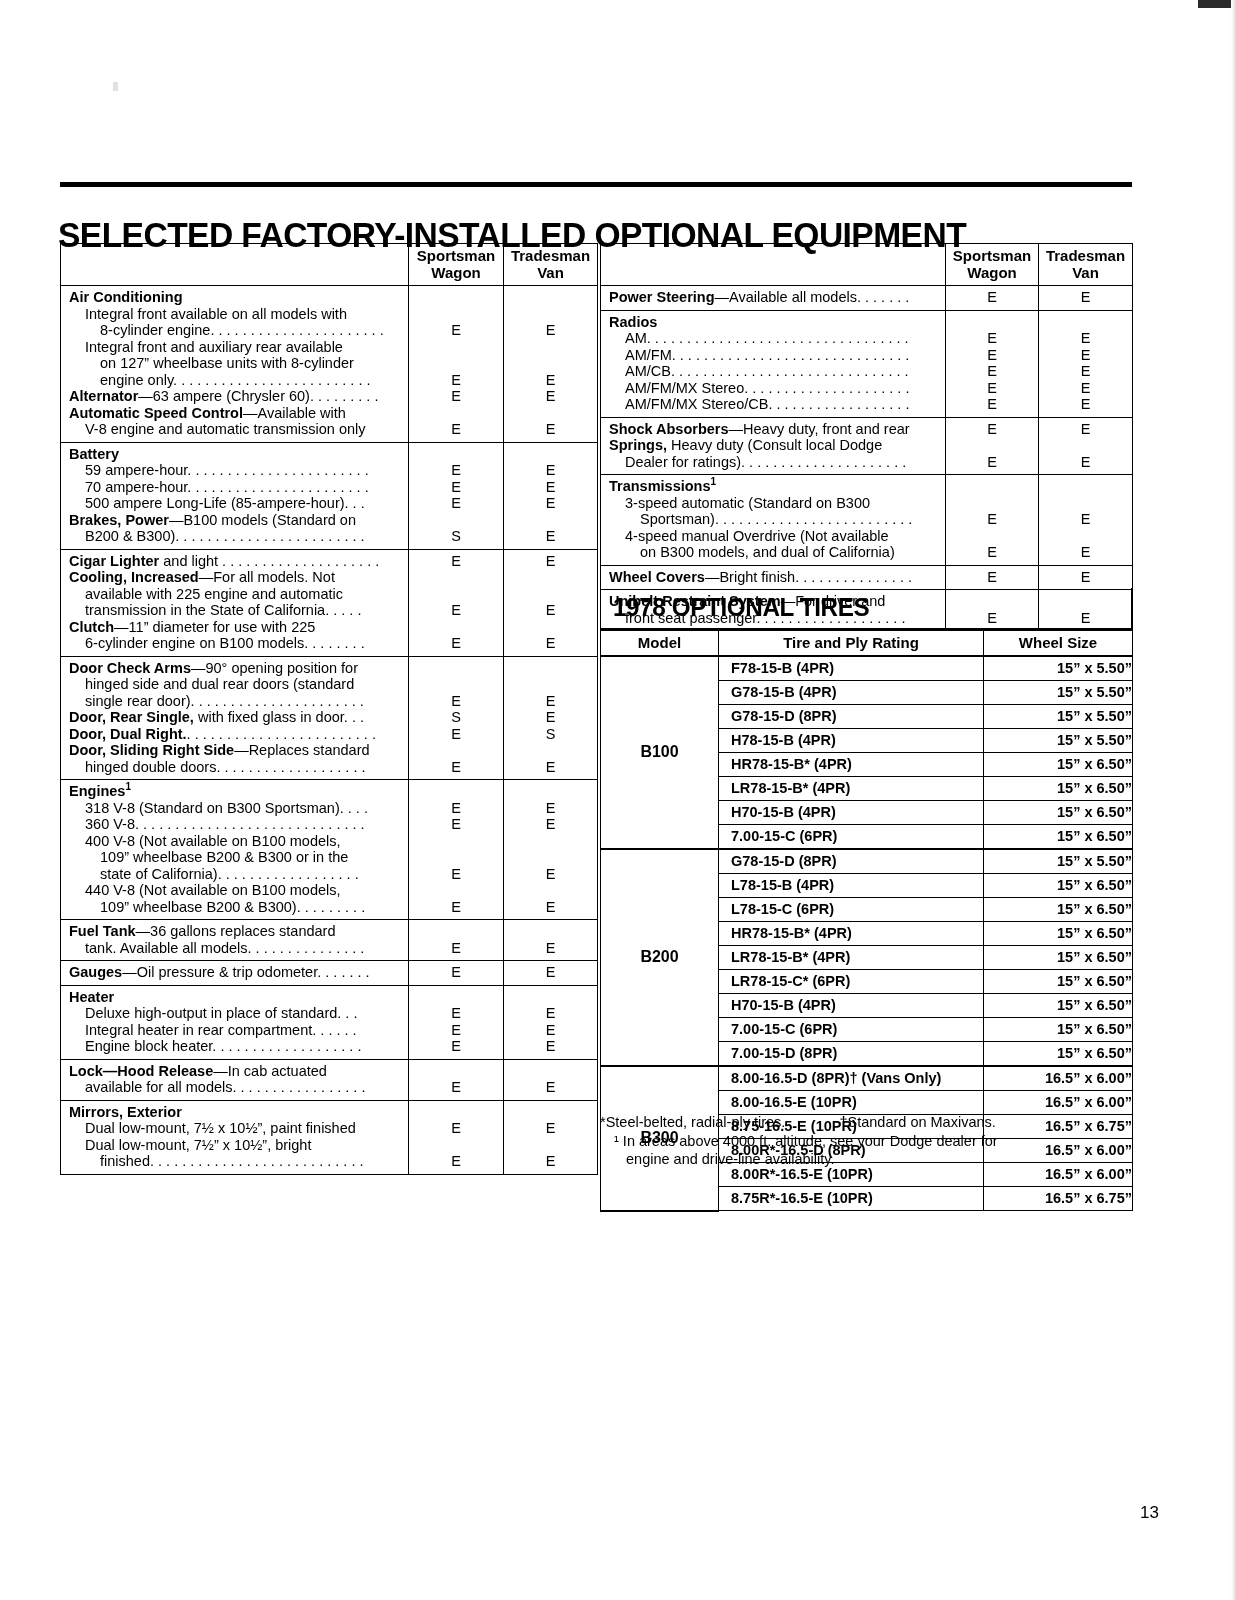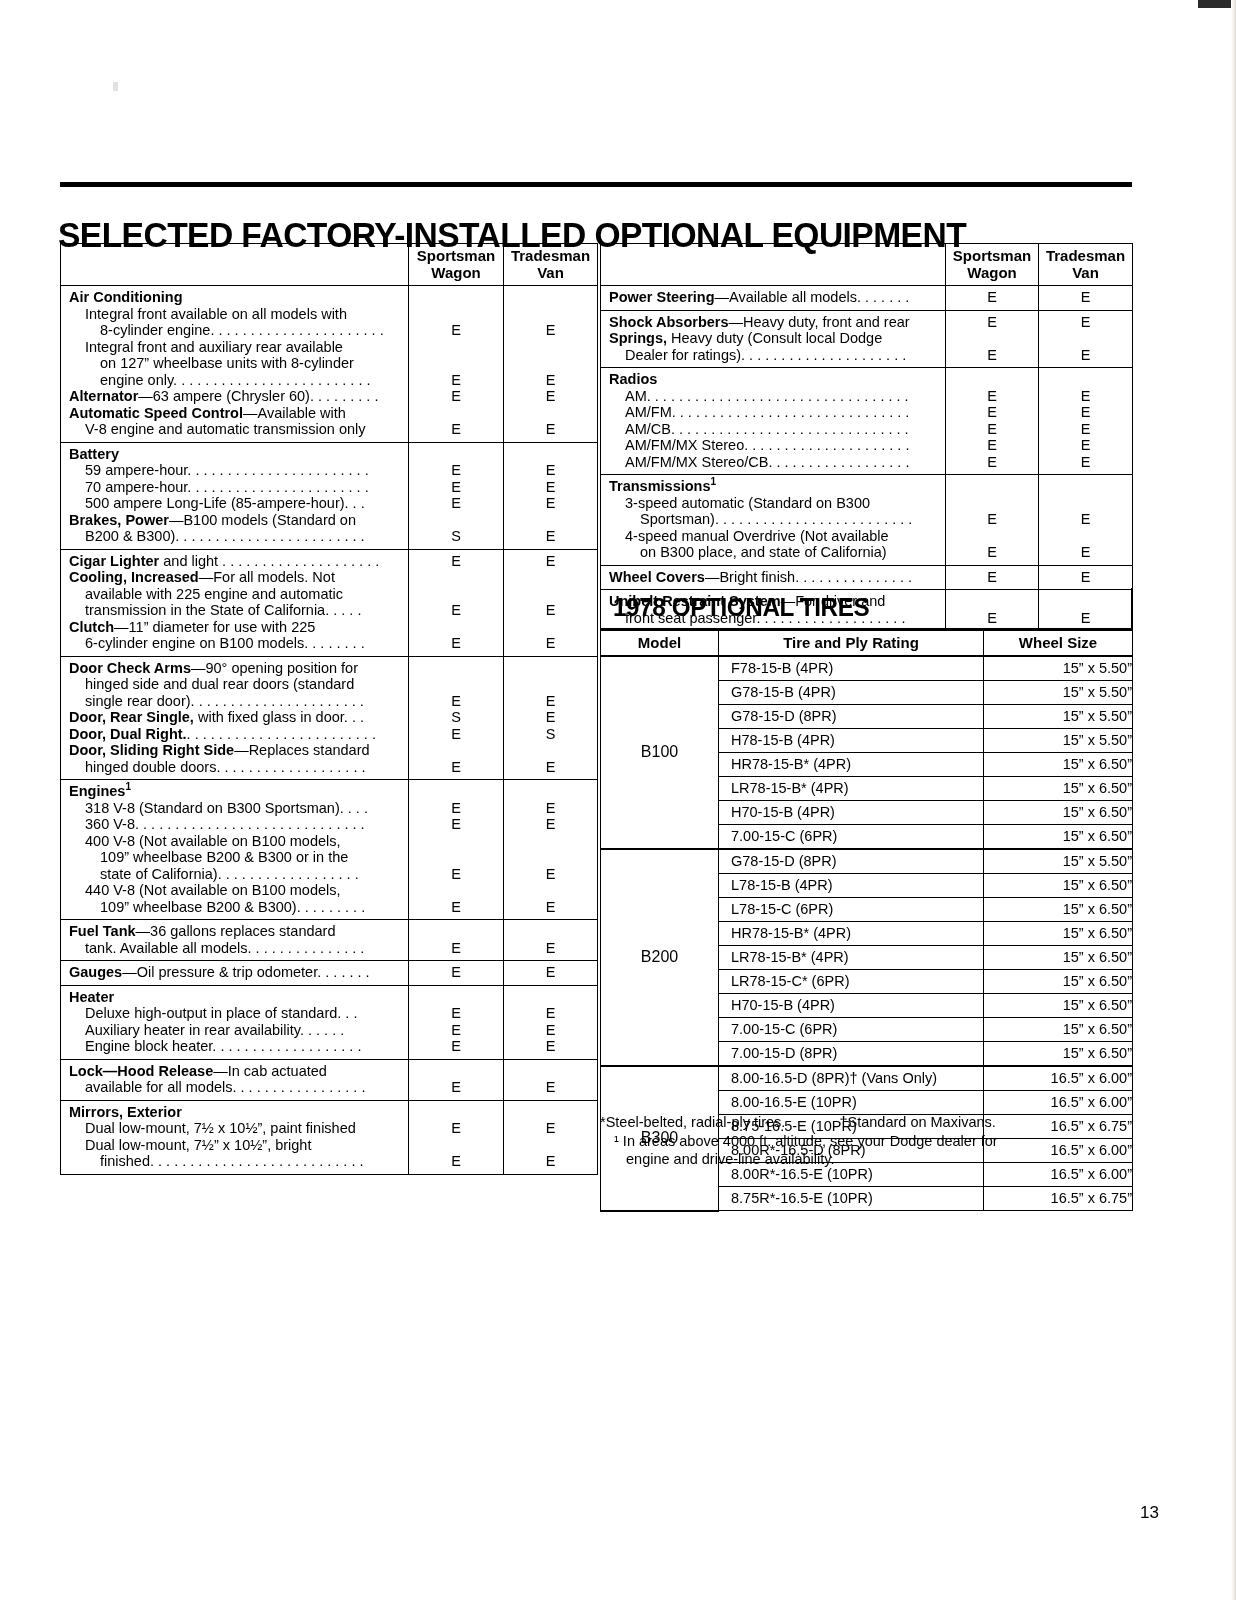--- a/index.html
+++ b/index.html
@@ -129,21 +129,21 @@
   }
   #tires-table {
     border-collapse: collapse;
     table-layout: fixed;
     width: 532px;
     font-size: 14.5px;
   }
   #tires-table td, #tires-table th {
     border: 1.2px solid #000;
     padding: 1px 0 2px 0;
-    font-weight: normal;
+    font-weight: bold;
     height: 20px;
   }
   #tires-table th {
     font-weight: bold;
     text-align: center;
     font-size: 15px;
     border-width: 1.6px;
     height: 22px;
   }
   .tire-model {
@@ -391,21 +391,21 @@
             <span class="vl">E</span>
           </td>
           <td class="grp-vals">
             <span class="vl">E</span>
           </td>
         </tr>
         <tr>
           <td class="grp-label">
             <span class="ln"><span class="b">Heater</span></span>
             <span class="ln i1">Deluxe high-output in place of standard. . .</span>
-            <span class="ln i1">Auxiliary heater in rear availability. . . . . .</span>
+            <span class="ln i1">Integral heater in rear compartment. . . . . .</span>
             <span class="ln i1">Engine block heater. . . . . . . . . . . . . . . . . . .</span>
           </td>
           <td class="grp-vals">
             <span class="sp">&nbsp;</span>
             <span class="vl">E</span>
             <span class="vl">E</span>
             <span class="vl">E</span>
           </td>
           <td class="grp-vals">
             <span class="sp">&nbsp;</span>
@@ -478,37 +478,20 @@
           </td>
           <td class="grp-vals">
             <span class="vl">E</span>
           </td>
           <td class="grp-vals">
             <span class="vl">E</span>
           </td>
         </tr>
         <tr>
           <td class="grp-label">
-            <span class="ln"><span class="b">Shock Absorbers</span>—Heavy duty, front and rear</span>
-            <span class="ln"><span class="b">Springs,</span> Heavy duty (Consult local Dodge</span>
-            <span class="ln i1">Dealer for ratings). . . . . . . . . . . . . . . . . . . . .</span>
-          </td>
-          <td class="grp-vals">
-            <span class="vl">E</span>
-            <span class="sp">&nbsp;</span>
-            <span class="vl">E</span>
-          </td>
-          <td class="grp-vals">
-            <span class="vl">E</span>
-            <span class="sp">&nbsp;</span>
-            <span class="vl">E</span>
-          </td>
-        </tr>
-        <tr>
-          <td class="grp-label">
             <span class="ln"><span class="b">Radios</span></span>
             <span class="ln i1">AM. . . . . . . . . . . . . . . . . . . . . . . . . . . . . . . . .</span>
             <span class="ln i1">AM/FM. . . . . . . . . . . . . . . . . . . . . . . . . . . . . .</span>
             <span class="ln i1">AM/CB. . . . . . . . . . . . . . . . . . . . . . . . . . . . . .</span>
             <span class="ln i1">AM/FM/MX Stereo. . . . . . . . . . . . . . . . . . . . .</span>
             <span class="ln i1">AM/FM/MX Stereo/CB. . . . . . . . . . . . . . . . . .</span>
           </td>
           <td class="grp-vals">
             <span class="sp">&nbsp;</span>
             <span class="vl">E</span>
@@ -521,25 +504,42 @@
             <span class="sp">&nbsp;</span>
             <span class="vl">E</span>
             <span class="vl">E</span>
             <span class="vl">E</span>
             <span class="vl">E</span>
             <span class="vl">E</span>
           </td>
         </tr>
         <tr>
           <td class="grp-label">
+            <span class="ln"><span class="b">Shock Absorbers</span>—Heavy duty, front and rear</span>
+            <span class="ln"><span class="b">Springs,</span> Heavy duty (Consult local Dodge</span>
+            <span class="ln i1">Dealer for ratings). . . . . . . . . . . . . . . . . . . . .</span>
+          </td>
+          <td class="grp-vals">
+            <span class="vl">E</span>
+            <span class="sp">&nbsp;</span>
+            <span class="vl">E</span>
+          </td>
+          <td class="grp-vals">
+            <span class="vl">E</span>
+            <span class="sp">&nbsp;</span>
+            <span class="vl">E</span>
+          </td>
+        </tr>
+        <tr>
+          <td class="grp-label">
             <span class="ln"><span class="b">Transmissions</span><sup class="fn">1</sup></span>
             <span class="ln i1">3-speed automatic (Standard on B300</span>
             <span class="ln i2">Sportsman). . . . . . . . . . . . . . . . . . . . . . . . .</span>
             <span class="ln i1">4-speed manual Overdrive (Not available</span>
-            <span class="ln i2">on B300 place, and state of California)</span>
+            <span class="ln i2">on B300 models, and dual of California)</span>
           </td>
           <td class="grp-vals">
             <span class="sp">&nbsp;</span>
             <span class="sp">&nbsp;</span>
             <span class="vl">E</span>
             <span class="sp">&nbsp;</span>
             <span class="vl">E</span>
           </td>
           <td class="grp-vals">
             <span class="sp">&nbsp;</span>

